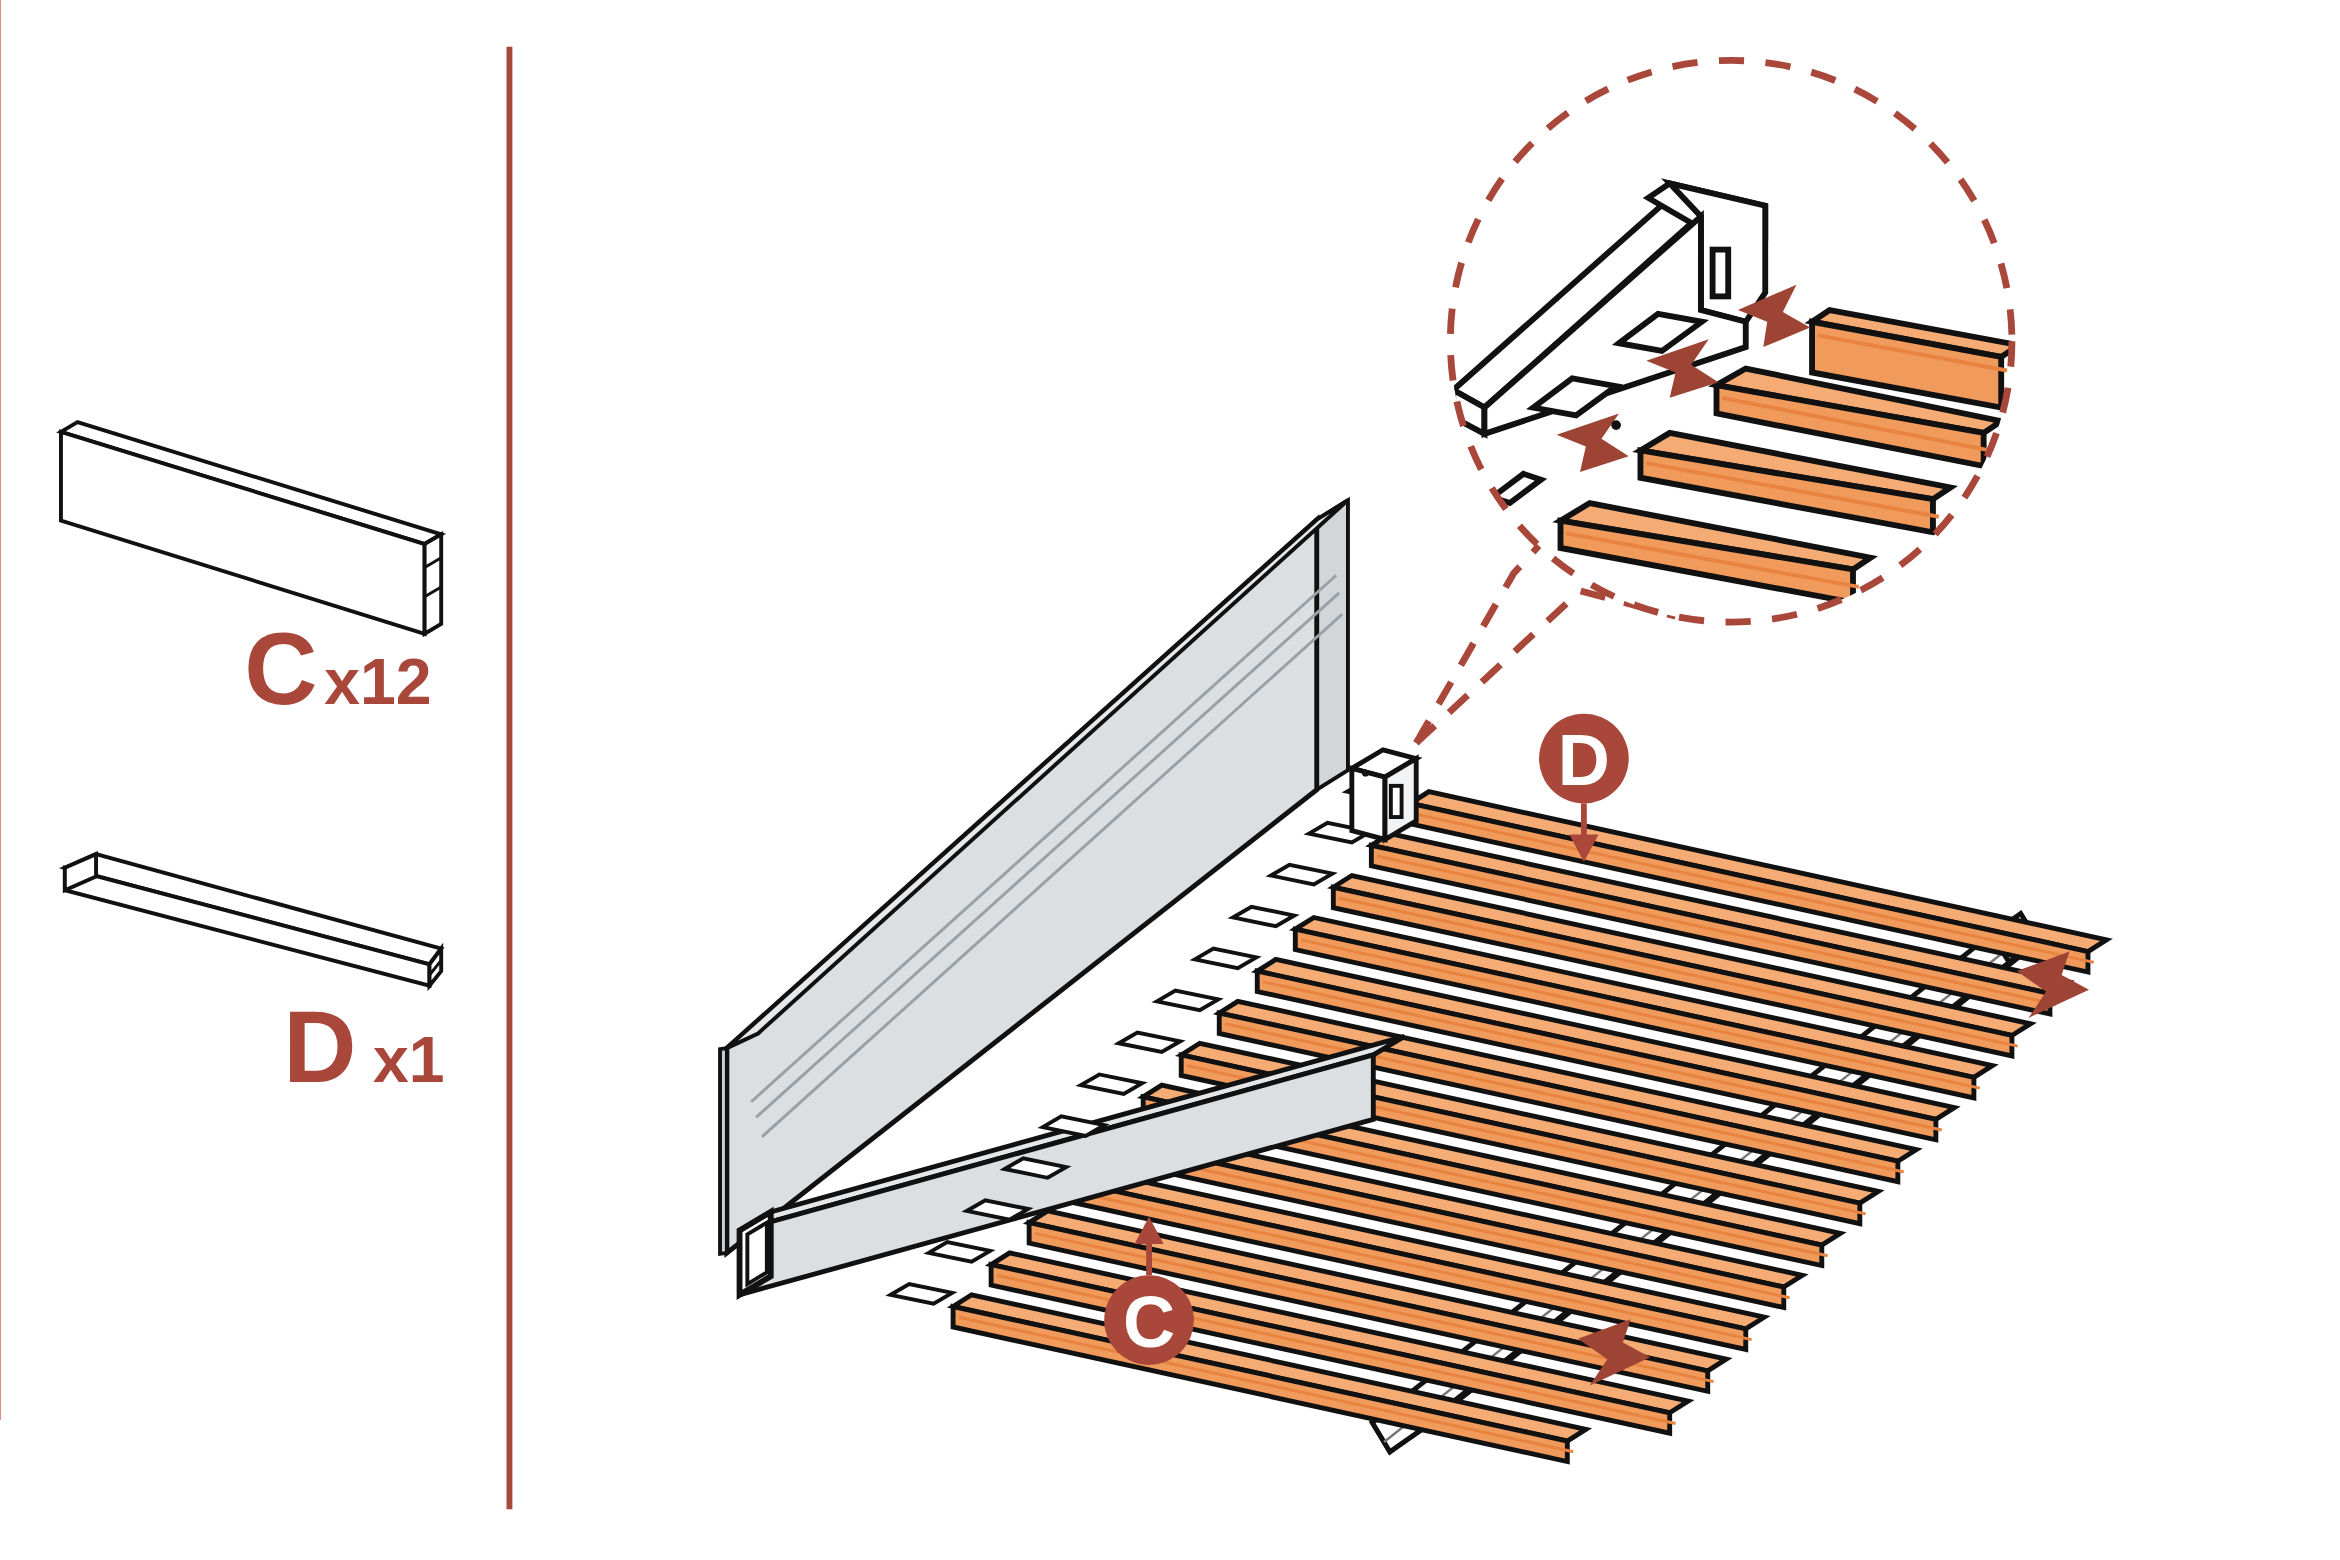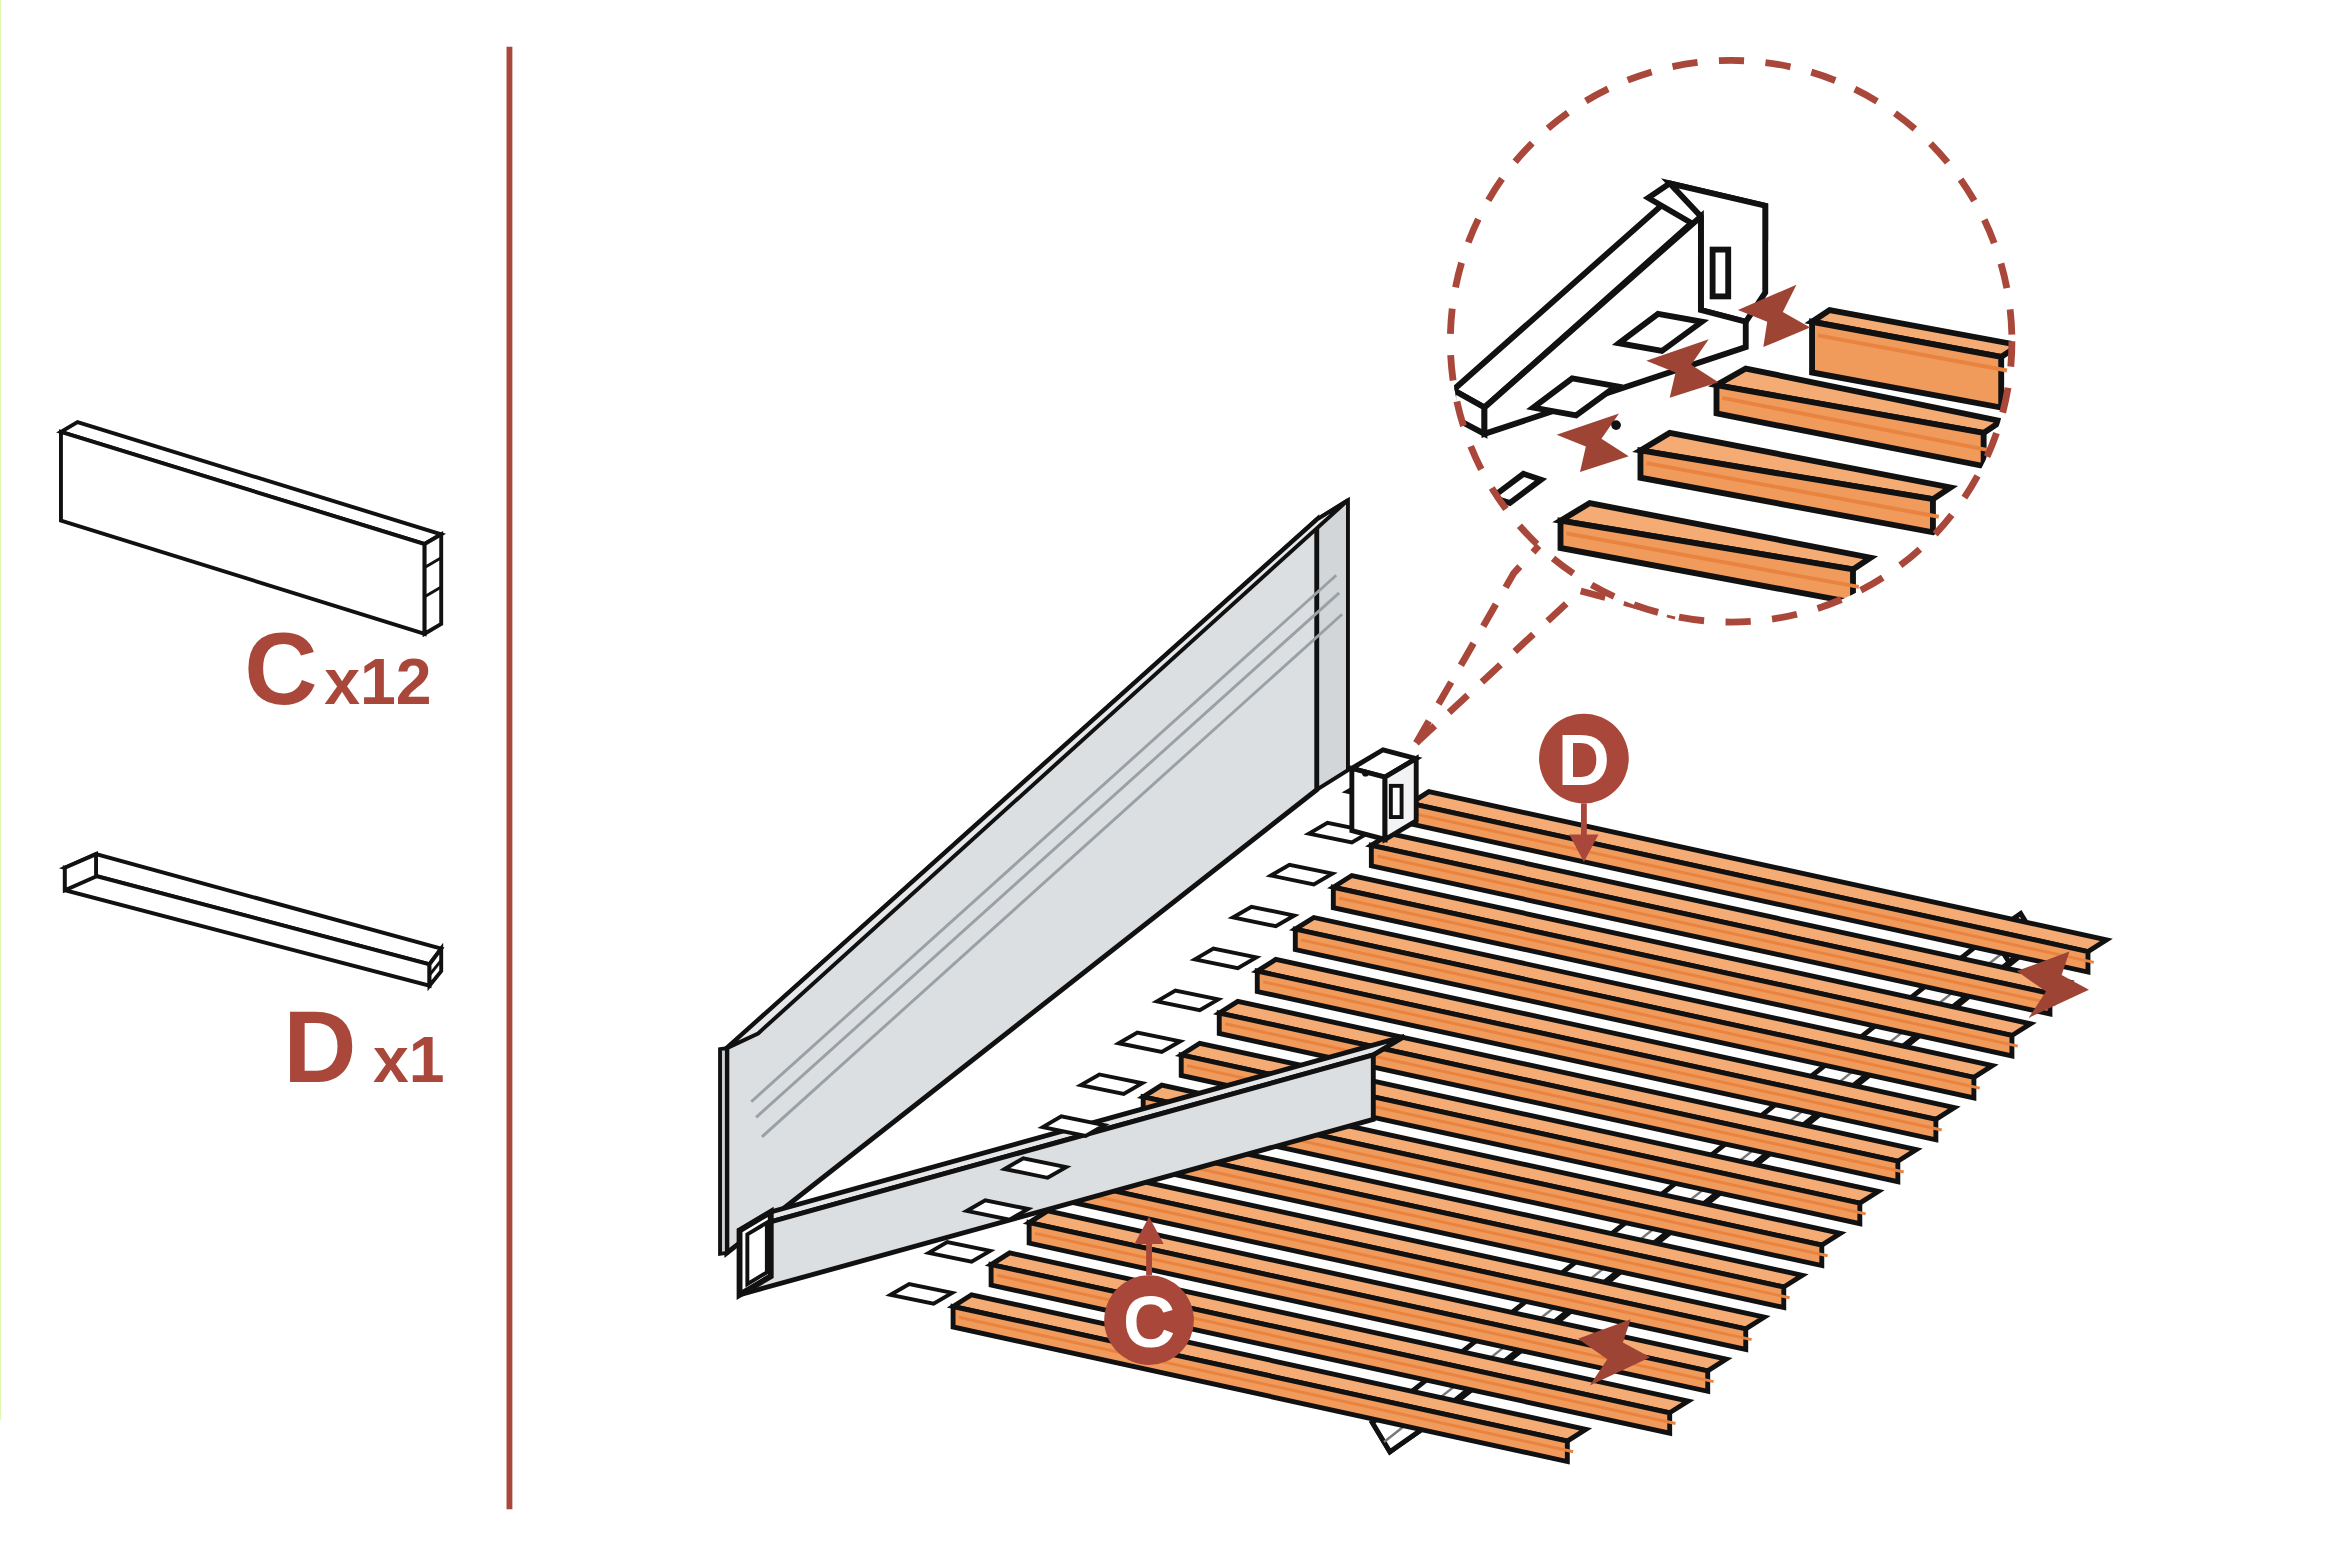--- a/index.html
+++ b/index.html
@@ -11,21 +11,21 @@
   body {
     width: 2341px;
     height: 1560px;
     font-family: "Liberation Sans", sans-serif;
     overflow: hidden;
   }
   #sheet {
     position: relative;
     width: 2341px;
     height: 1420px;
-    background: #bef264;
+    background: #b91c1c;
   }
   #sheet svg {
     position: absolute;
     top: 0;
     left: 0;
     width: 2341px;
     height: 1560px;
   }
   .qty-label {
     font-family: "Liberation Sans", sans-serif;

